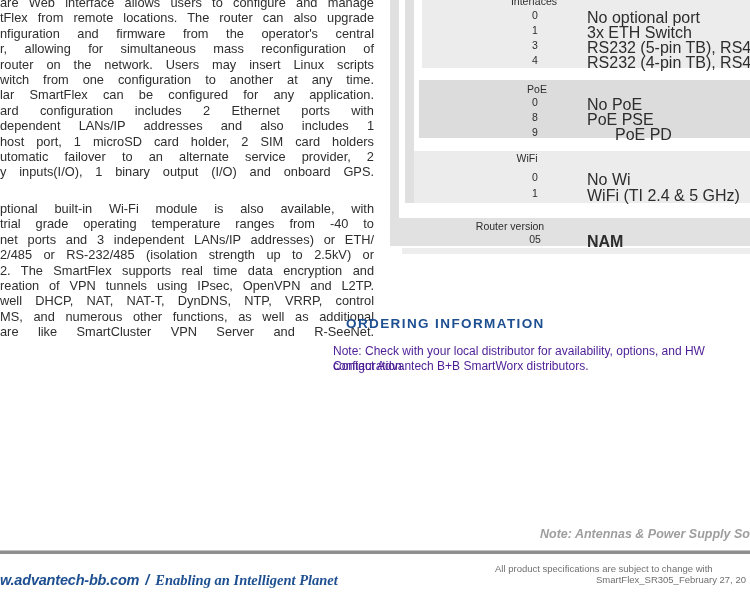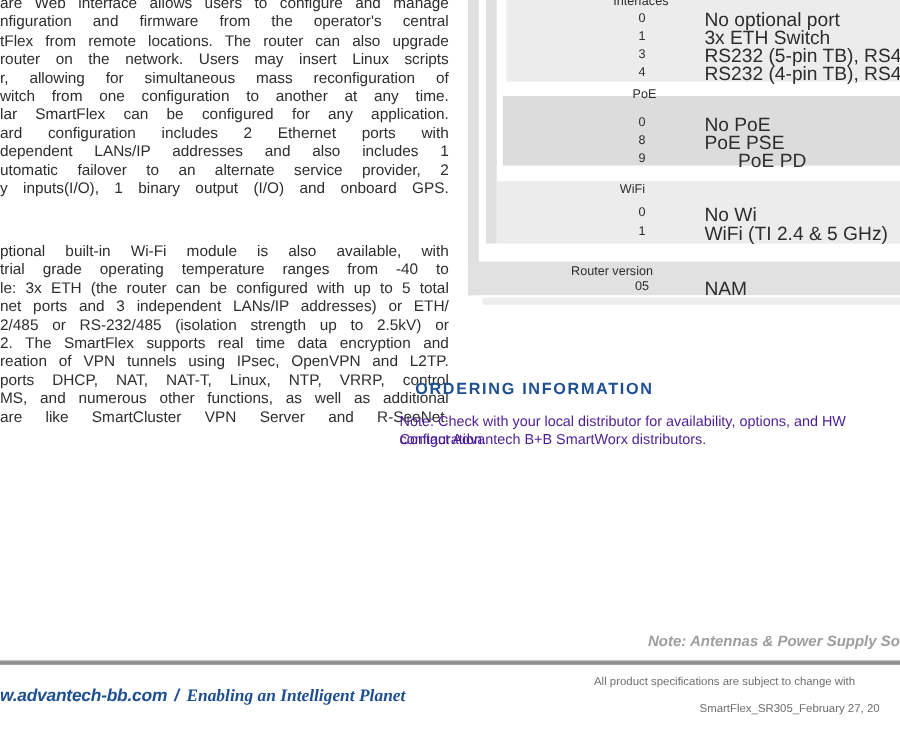--- a/index.html
+++ b/index.html
@@ -53,41 +53,41 @@
   }
   .footer-right-line{
     position:absolute;font-size:9.5px;color:#6f6f6f;white-space:nowrap;
   }
 </style>
 </head>
 <body>
 
 <div class="textcol" style="top:-5px;">
   <div class="tline">are Web interface allows users to configure and manage</div>
+  <div class="tline">tFlex from remote locations. The router can also upgrade</div>
   <div class="tline">nfiguration and firmware from the operator's central</div>
-  <div class="tline">tFlex from remote locations. The router can also upgrade</div>
+  <div class="tline">r, allowing for simultaneous mass reconfiguration of</div>
   <div class="tline">router on the network. Users may insert Linux scripts</div>
-  <div class="tline">r, allowing for simultaneous mass reconfiguration of</div>
   <div class="tline">witch from one configuration to another at any time.</div>
   <div class="tline">lar SmartFlex can be configured for any application.</div>
   <div class="tline">ard configuration includes 2 Ethernet ports with</div>
   <div class="tline">dependent LANs/IP addresses and also includes 1</div>
+  <div class="tline">host port, 1 microSD card holder, 2 SIM card holders</div>
   <div class="tline">utomatic failover to an alternate service provider, 2</div>
   <div class="tline">y inputs(I/O), 1 binary output (I/O) and onboard GPS.</div>
 </div>
 
 <div class="textcol" style="top:201px;">
   <div class="tline">ptional built-in Wi-Fi module is also available, with</div>
   <div class="tline">trial grade operating temperature ranges from -40 to</div>
-  <div class="tline">le: 3x ETH (the router can be configured with up to 5 total</div>
   <div class="tline">net ports and 3 independent LANs/IP addresses) or ETH/</div>
   <div class="tline">2/485 or RS-232/485 (isolation strength up to 2.5kV) or</div>
   <div class="tline">2. The SmartFlex supports real time data encryption and</div>
   <div class="tline">reation of VPN tunnels using IPsec, OpenVPN and L2TP.</div>
-  <div class="tline">ports DHCP, NAT, NAT-T, Linux, NTP, VRRP, control</div>
+  <div class="tline">well DHCP, NAT, NAT-T, DynDNS, NTP, VRRP, control</div>
   <div class="tline">MS, and numerous other functions, as well as additional</div>
   <div class="tline">are like SmartCluster VPN Server and R-SeeNet.</div>
 </div>
 
 <div class="blk" style="left:390px;top:0;width:9px;height:246px;background:#e0e0e0;"></div>
 <div class="blk" style="left:405px;top:0;width:9px;height:203px;background:#e0e0e0;"></div>
 
 <div class="blk" style="left:422px;top:0;width:330px;height:68px;background:#ececec;"></div>
 <div class="blk" style="left:419px;top:80px;width:333px;height:58px;background:#dcdcdc;"></div>
 <div class="blk" style="left:414px;top:151px;width:338px;height:52px;background:#ececec;"></div>
@@ -97,44 +97,44 @@
 <div class="tbl-label" style="left:484px;top:-5px;">Interfaces</div>
 <div class="tbl-code" style="top:9px;">0</div>
 <div class="tbl-desc" style="top:9px;">No optional port</div>
 <div class="tbl-code" style="top:24px;">1</div>
 <div class="tbl-desc" style="top:24px;">3x ETH Switch</div>
 <div class="tbl-code" style="top:39px;">3</div>
 <div class="tbl-desc" style="top:39px;">RS232 (5-pin TB), RS485/422 (4-pin TB</div>
 <div class="tbl-code" style="top:54px;">4</div>
 <div class="tbl-desc" style="top:54px;">RS232 (4-pin TB), RS485 (3-pin TB), ET</div>
 
-<div class="tbl-label" style="left:487px;top:73px;">PoE</div>
+<div class="tbl-label" style="left:487px;top:83px;">PoE</div>
 <div class="tbl-code" style="top:96px;">0</div>
 <div class="tbl-desc" style="top:96px;">No PoE</div>
 <div class="tbl-code" style="top:111px;">8</div>
 <div class="tbl-desc" style="top:111px;">PoE PSE</div>
 <div class="tbl-code" style="top:126px;">9</div>
 <div class="tbl-desc" style="top:126px;padding-left:28px;">PoE PD</div>
 
 <div class="tbl-label" style="left:477px;top:152px;">WiFi</div>
 <div class="tbl-code" style="top:171px;">0</div>
 <div class="tbl-desc" style="top:171px;">No Wi</div>
 <div class="tbl-code" style="top:187px;">1</div>
 <div class="tbl-desc" style="top:187px;">WiFi (TI 2.4 &amp; 5 GHz)</div>
 
 <div class="tbl-label" style="left:460px;top:220px;">Router version</div>
 <div class="tbl-code" style="top:233px;">05</div>
-<div class="tbl-desc" style="top:233px;">NAM</div>
+<div class="tbl-desc" style="top:233px;font-weight:bold;">NAM</div>
 
 <div class="ordering-heading">ORDERING INFORMATION</div>
 <div class="ordering-note" style="top:344px;">Note: Check with your local distributor for availability, options, and HW configuration.</div>
 <div class="ordering-note" style="top:359px;">Contact Advantech B+B SmartWorx distributors.</div>
 
 <div class="footnote">Note: Antennas &amp; Power Supply Sold Se</div>
 
 <div class="divider"></div>
 
 <div class="footer-left">
   <span class="site">w.advantech-bb.com</span><span class="sep">/</span><span class="tagline">Enabling an Intelligent Planet</span>
 </div>
 
 <div class="footer-right-line" style="left:495px;top:563px;">All product specifications are subject to change with</div>
-<div class="footer-right-line" style="left:583px;top:574px;margin-top:11px;">SmartFlex_SR305_February 27, 20</div>
+<div class="footer-right-line" style="left:596px;top:574px;">SmartFlex_SR305_February 27, 20</div>
 
 </body></html>

